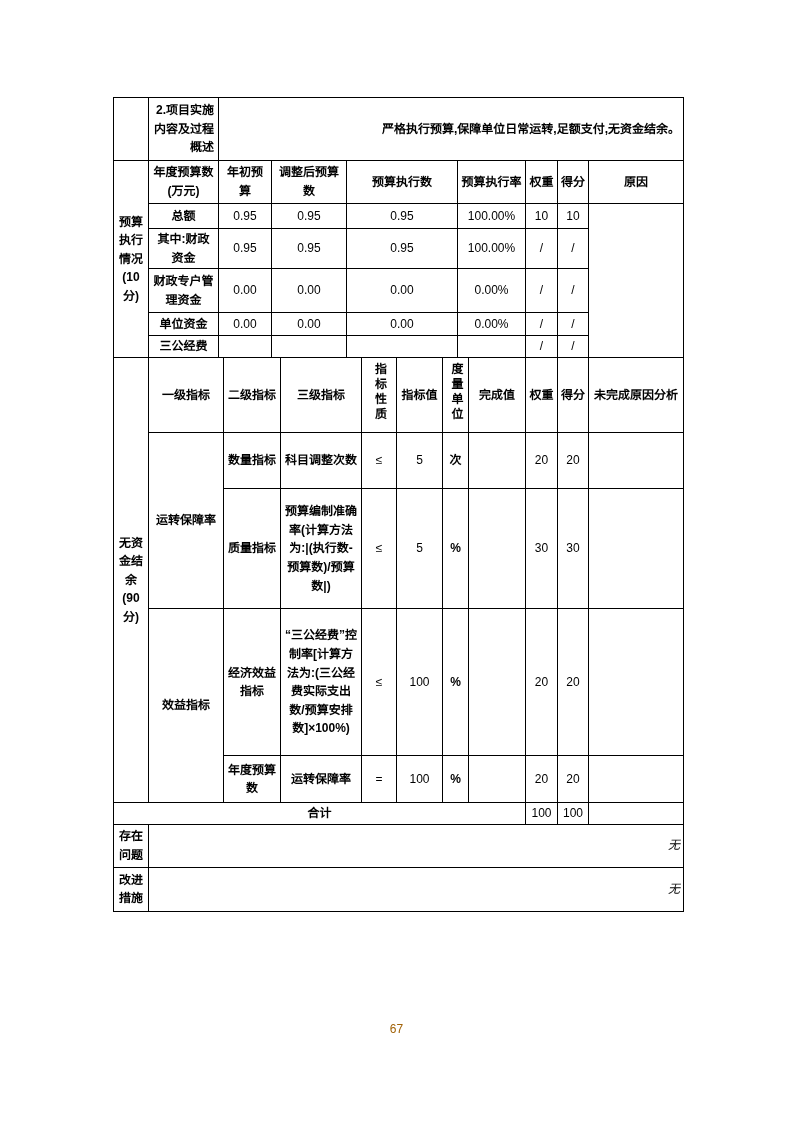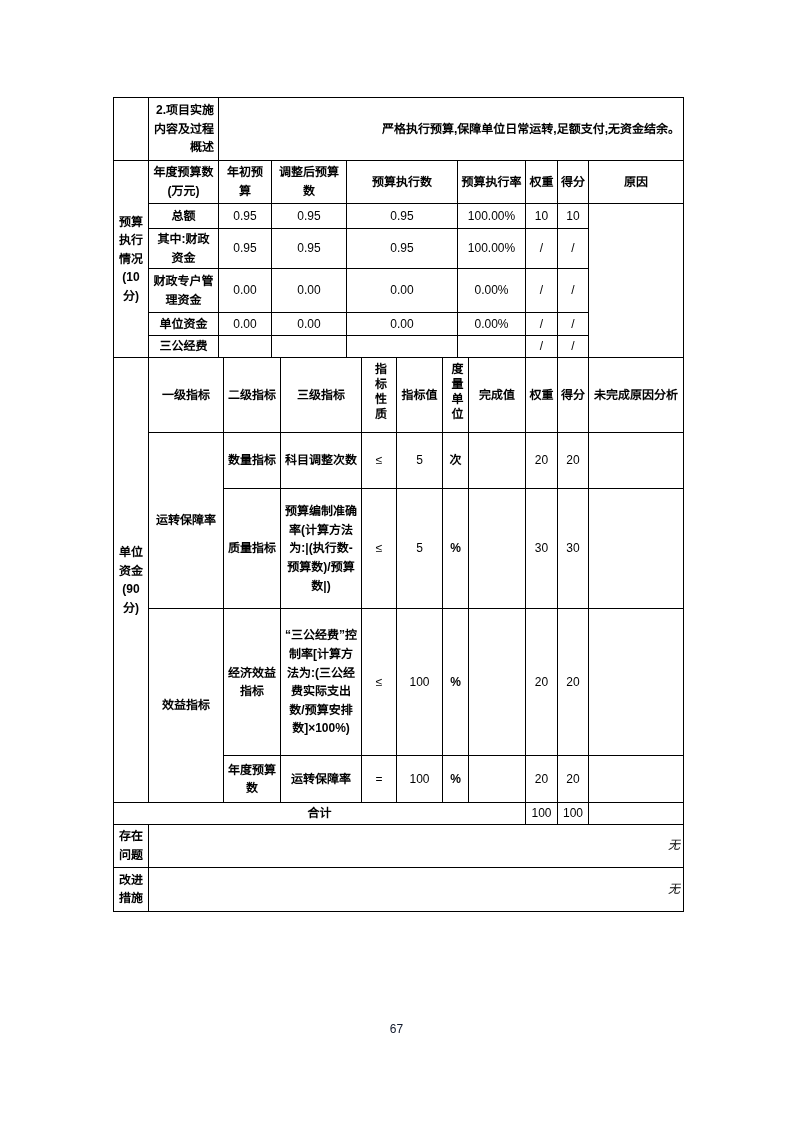--- a/index.html
+++ b/index.html
@@ -161,21 +161,21 @@
           <col style="width:35px">
           <col style="width:46px">
         <col style="width:26px">
           <col style="width:57px">
           <col style="width:32px">
         <col style="width:31px">
           <col style="width:95px">
       </colgroup>
       <tbody>
           <tr class="r8">
-        <td rowspan="5">单位资金(90分)</td>
+        <td rowspan="5">无资金结余(90分)</td>
         <td>一级指标</td>
         <td>二级指标</td>
         <td>三级指标</td>
         <td><span class="vspan">指标性质</span></td>
         <td>指标值</td>
         <td><span class="vspan">度量单位</span></td>
         <td>完成值</td>
         <td>权重</td>
         <td>得分</td>
         <td>未完成原因分析</td>
@@ -248,14 +248,14 @@
       <tr class="r16">
         <td>改进措施</td>
         <td class="left italic">无</td>
       </tr>
     </tbody>
       </table>
 
 
   </div>
 
-  <div class="pagenum" style="color: #0f172a;">67</div>
+  <div class="pagenum" style="color: #a16207;">67</div>
 </div>
 
 </body></html>

